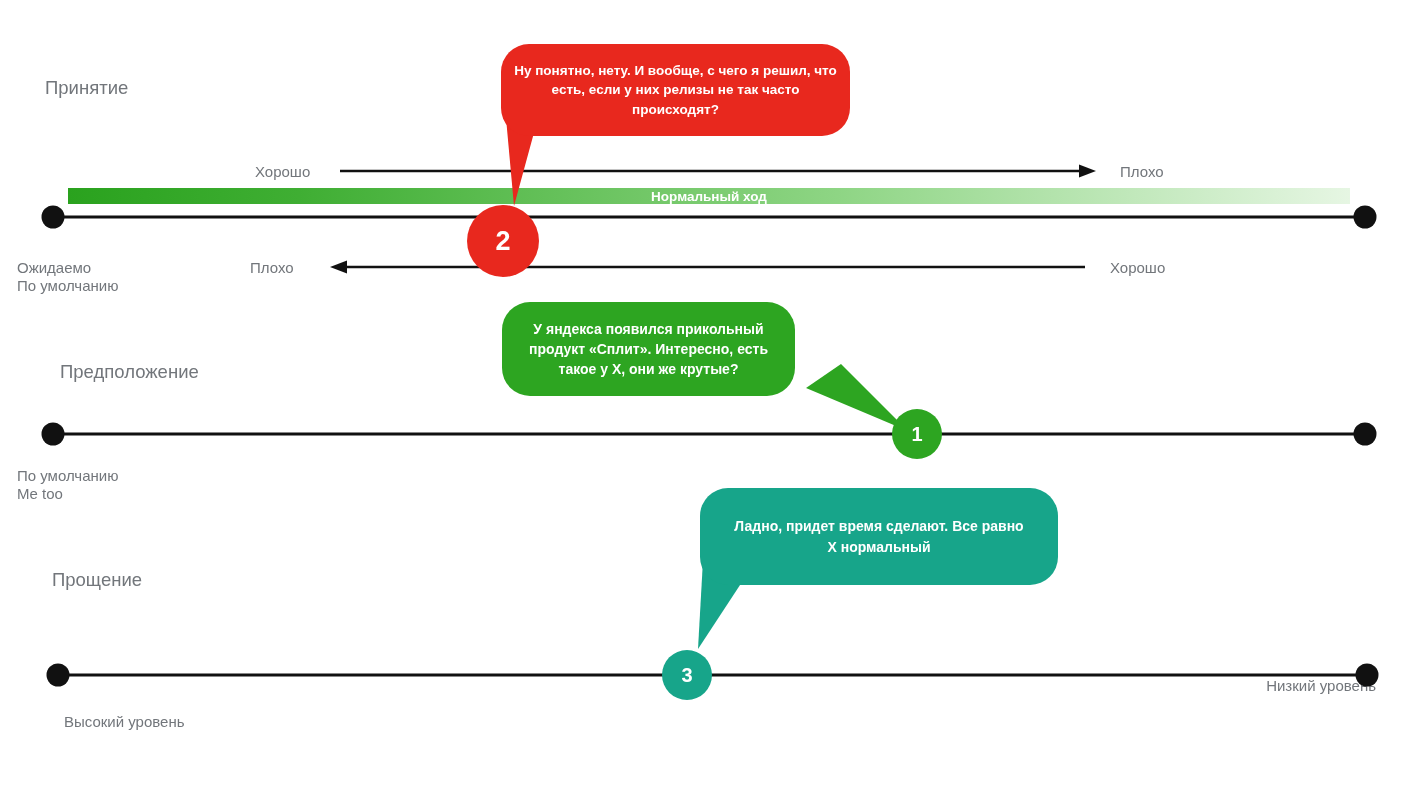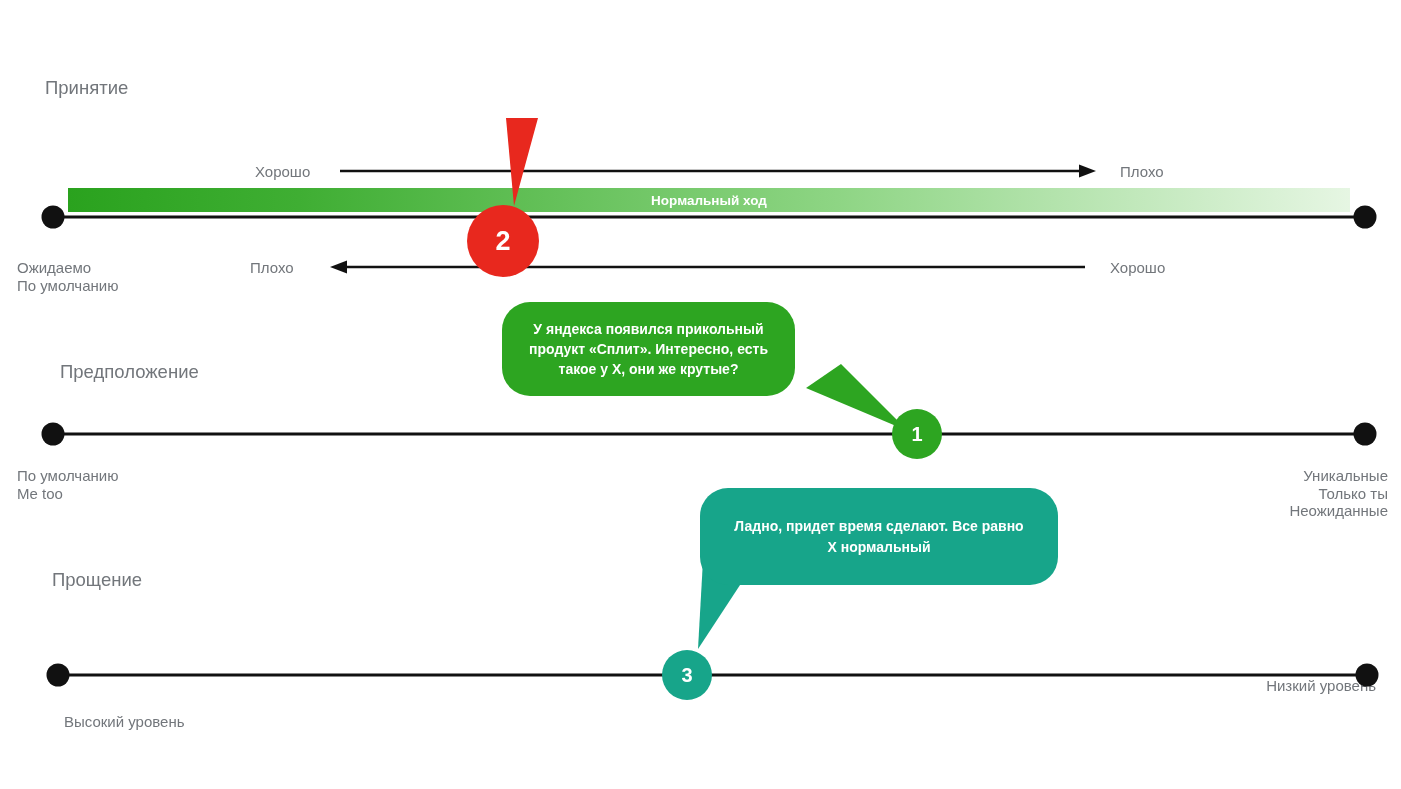--- a/index.html
+++ b/index.html
@@ -69,25 +69,28 @@
     <circle class="dot" cx="58" cy="675" r="11.5"></circle>
     <circle class="dot" cx="1367" cy="675" r="11.5"></circle>
 
     <polygon class="tail-red" points="506,118 538,118 514,206"></polygon>
     <polygon class="tail-green" points="806,388 841,364 908,431"></polygon>
     <polygon class="tail-teal" points="703,560 742,582 698,649"></polygon>
   </svg>
 
   <div class="section-title" style="left:45px;top:77px;">Принятие</div>
 
+  <div class="bubble red" style="left:501px;top:44px;width:349px;height:92px;">
+    <span>Ну понятно, нету. И вообще, с чего я решил, что есть, если у них релизы не так часто происходят?</span>
+  </div>
 
   <div class="lbl" style="left:255px;top:163px;">Хорошо</div>
   <div class="lbl" style="left:1120px;top:163px;">Плохо</div>
 
-  <div class="bar green" style="left:68px;top:188px;width:1282px;height:24px;">
+  <div class="bar green" style="left:68px;top:188px;width:1282px;height:16px;">
     <span>Нормальный ход</span>
   </div>
 
 
   <div class="lbl" style="left:250px;top:259px;">Плохо</div>
   <div class="lbl" style="left:1110px;top:259px;">Хорошо</div>
 
   <div class="lbl block" style="left:17px;top:259px;">
     <div>Ожидаемо</div>
     <div>По умолчанию</div>
@@ -100,25 +103,20 @@
   <div class="section-title" style="left:60px;top:361px;">Предположение</div>
 
   <div class="bubble green" style="left:502px;top:302px;width:293px;height:94px;">
     <span>У яндекса появился прикольный продукт «Сплит». Интересно, есть такое у X, они же крутые?</span>
   </div>
 
   <div class="lbl block" style="left:17px;top:467px;">
     <div>По умолчанию</div>
     <div>Me too</div>
   </div>
-  <div class="lbl block right-align" style="right:13px;top:467px;">
-    <div>Уникальные</div>
-    <div>Только ты</div>
-    <div>Неожиданные</div>
-  </div>
 
   <div class="marker green" style="left:892px;top:409px;width:50px;height:50px;font-size:20px;">
     <span>1</span>
   </div>
 
   <div class="section-title" style="left:52px;top:569px;">Прощение</div>
 
   <div class="bubble teal" style="left:700px;top:488px;width:358px;height:97px;">
     <span>Ладно, придет время сделают. Все равно X нормальный</span>
   </div>

